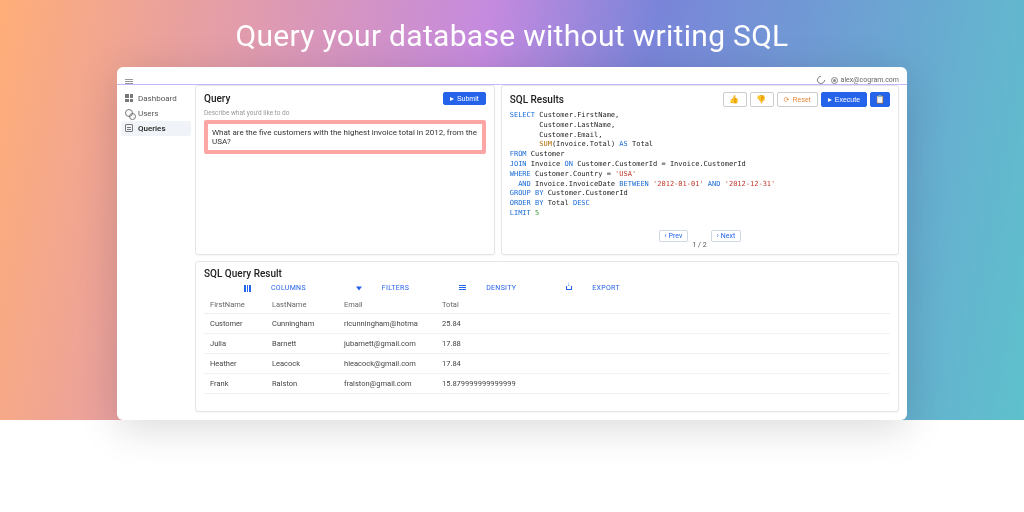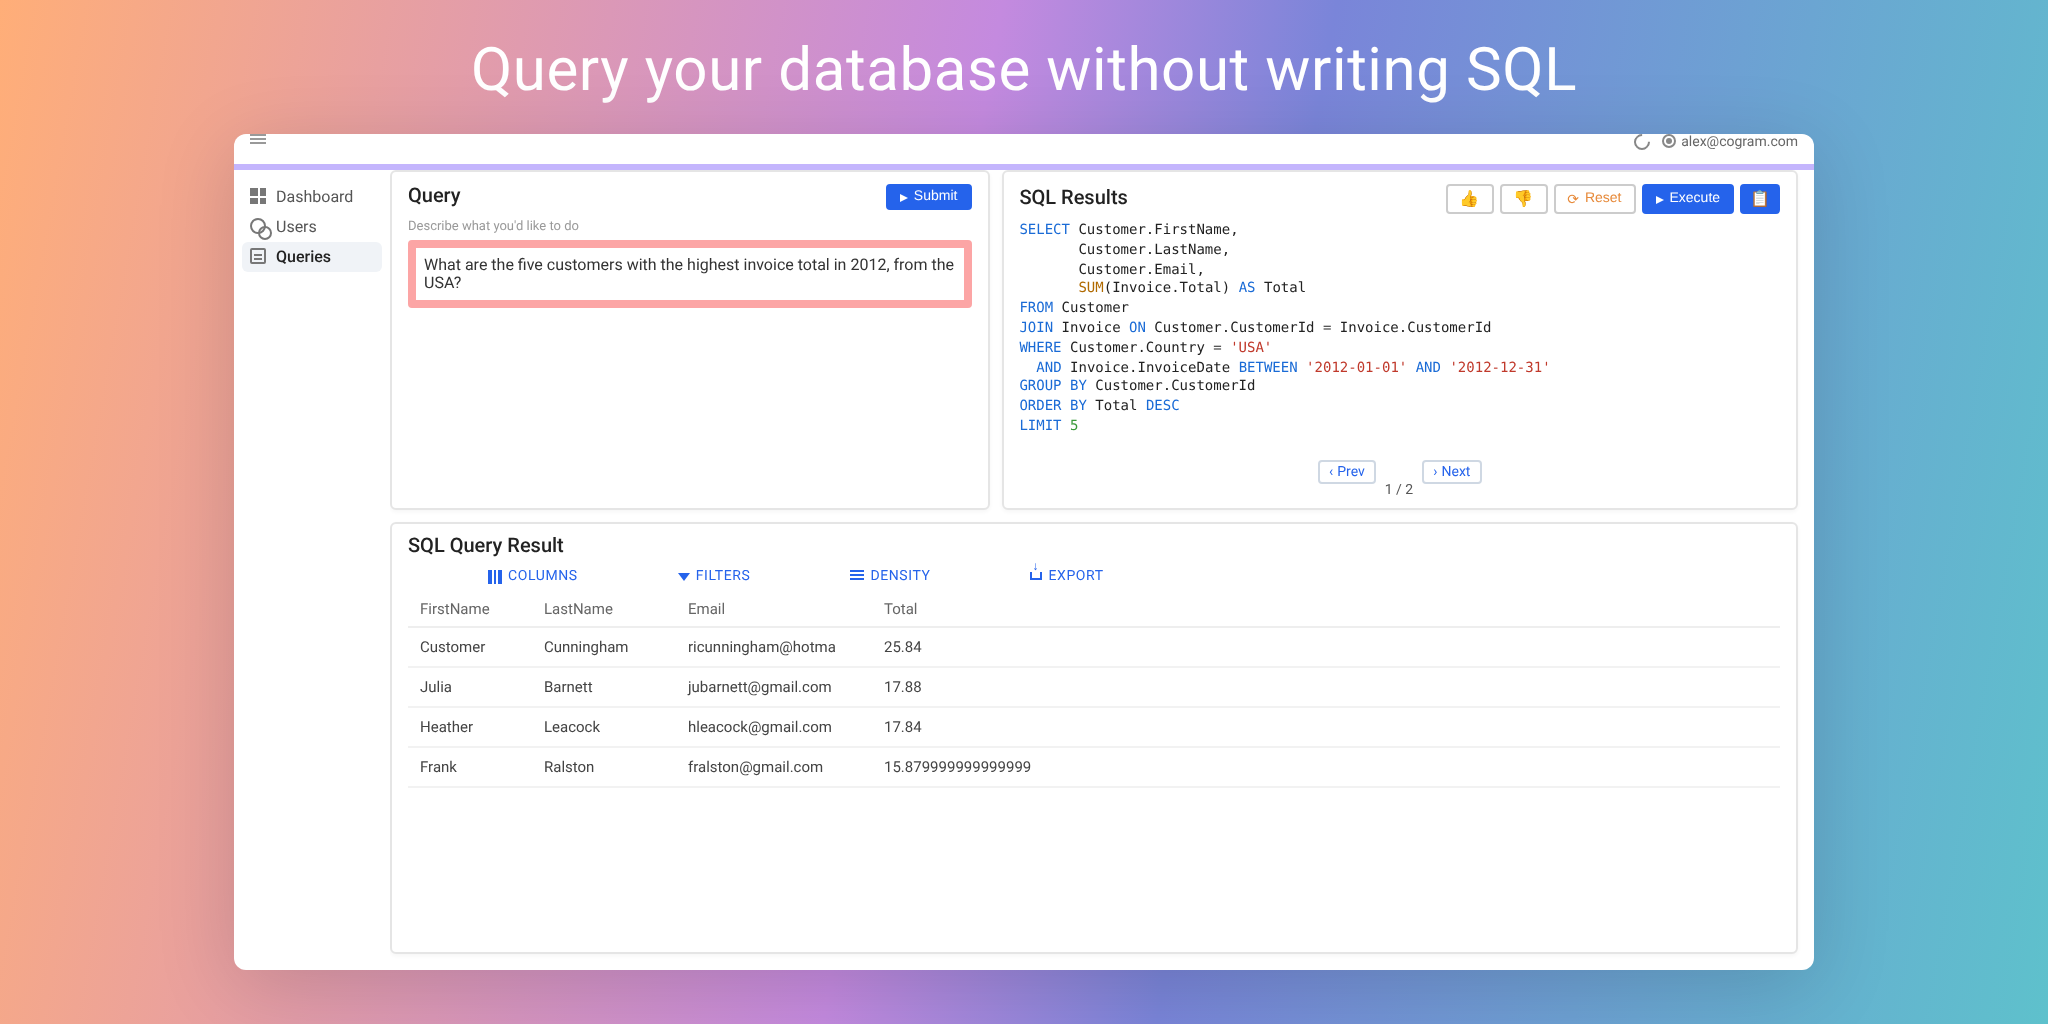--- a/index.html
+++ b/index.html
@@ -1,20 +1,20 @@
 <!DOCTYPE html>
 <html><head>
 <meta charset="utf-8">
 <style>
   * { box-sizing: border-box; margin: 0; padding: 0; }
   html, body { width: 1024px; height: 512px; overflow: hidden; font-family: -apple-system, BlinkMacSystemFont, "Segoe UI", Roboto, Arial, sans-serif; }
-  .bg { width: 1024px; height: 512px; background: linear-gradient(100deg, #ffae78 0%, #c48adf 45%, #7a85d9 60%, #5ec1cc 100%); display: flex; flex-direction: column; align-items: center; }
+  .bg { width: 1024px; height: 420px; background: linear-gradient(100deg, #ffae78 0%, #c48adf 45%, #7a85d9 60%, #5ec1cc 100%); display: flex; flex-direction: column; align-items: center; }
   .hero { color: #fff; font-size: 30px; font-weight: 400; margin-top: 18px; margin-bottom: 14px; letter-spacing: 0.3px; }
   .app { width: 790px; height: 418px; background: #fff; border-radius: 6px; box-shadow: 0 8px 40px rgba(0,0,0,0.15); display: flex; flex-direction: column; font-size: 8px; color: #333; }
-  .topbar { height: 18px; display: flex; align-items: flex-start; padding: 0 8px; border-bottom: 3px solid #c4b5fd; }
+  .topbar { height: 18px; display: flex; align-items: flex-end; padding: 0 8px; border-bottom: 1px solid #c4b5fd; }
   .hamb { display: flex; flex-direction: column; gap: 1px; cursor: pointer; }
   .hamb span { width: 8px; height: 1px; background: #999; }
   .topbar-spacer { flex: 1; }
   .refresh-ic { width: 8px; height: 8px; border: 1px solid #888; border-radius: 50%; border-top-color: transparent; transform: rotate(45deg); margin-right: 6px; }
   .user-ic { width: 7px; height: 7px; border-radius: 50%; border: 1px solid #888; margin-right: 3px; position: relative; }
   .user-ic::after { content: ''; position: absolute; width: 3px; height: 3px; border-radius: 50%; background: #888; top: 1px; left: 1px; }
   .user-email { font-size: 7px; color: #666; }
   .body { flex: 1; display: flex; overflow: hidden; }
   .sidebar { width: 78px; padding: 6px 4px; }
   .nav-item { display: flex; gap: 5px; padding: 3px 4px; font-size: 8px; color: #555; border-radius: 3px; cursor: pointer; }
@@ -46,21 +46,21 @@
   .kw { color: #1a6bd6; font-weight: 500; }
   .fn { color: #b06a00; }
   .str { color: #c0392b; }
   .num { color: #3a9a3a; }
   .pager { display: flex; justify-content: center; gap: 4px; align-items: center; padding-top: 4px; }
   .pg-btn { border: 1px solid #cfd8e3; border-radius: 2px; padding: 1px 5px; font-size: 7px; color: #2563eb; display: inline-flex; align-items: center; gap: 2px; cursor: pointer; }
   .pg-count { font-size: 7px; color: #555; margin-top: 18px; }
   .arrow { font-size: 7px; }
   .card-result { flex: 1; overflow: hidden; }
   .toolbar { display: flex; gap: 10px; padding: 5px 0 4px; color: #2563eb; font-size: 7px; letter-spacing: 0.3px; }
-  .tb-item { cursor: pointer; display: inline-flex; align-items: center; gap: 3px; padding-left: 40px; }
+  .tb-item { cursor: pointer; display: inline-flex; align-items: center; gap: 20px; padding-left: 40px; }
   .tb-ic { width: 7px; height: 7px; }
   .ic-columns { display: flex; gap: 1px; }
   .ic-columns span { width: 1.5px; height: 7px; background: #2563eb; }
   .ic-filters { border-bottom: 5px solid #2563eb; border-left: 3px solid transparent; border-right: 3px solid transparent; width: 0; height: 0; transform: rotate(180deg) scaleY(0.8); }
   .ic-density { display: flex; flex-direction: column; gap: 1px; }
   .ic-density span { width: 7px; height: 1px; background: #2563eb; }
   .ic-export { border: 1px solid #2563eb; border-top: none; width: 6px; height: 4px; position: relative; }
   .ic-export::after { content: '↓'; position: absolute; top: -6px; left: 0; font-size: 6px; color: #2563eb; }
   table { width: 100%; border-collapse: collapse; font-size: 7.5px; table-layout: fixed; }
   th { text-align: left; padding: 4px 6px; color: #666; font-weight: 400; border-bottom: 1px solid #eee; }

